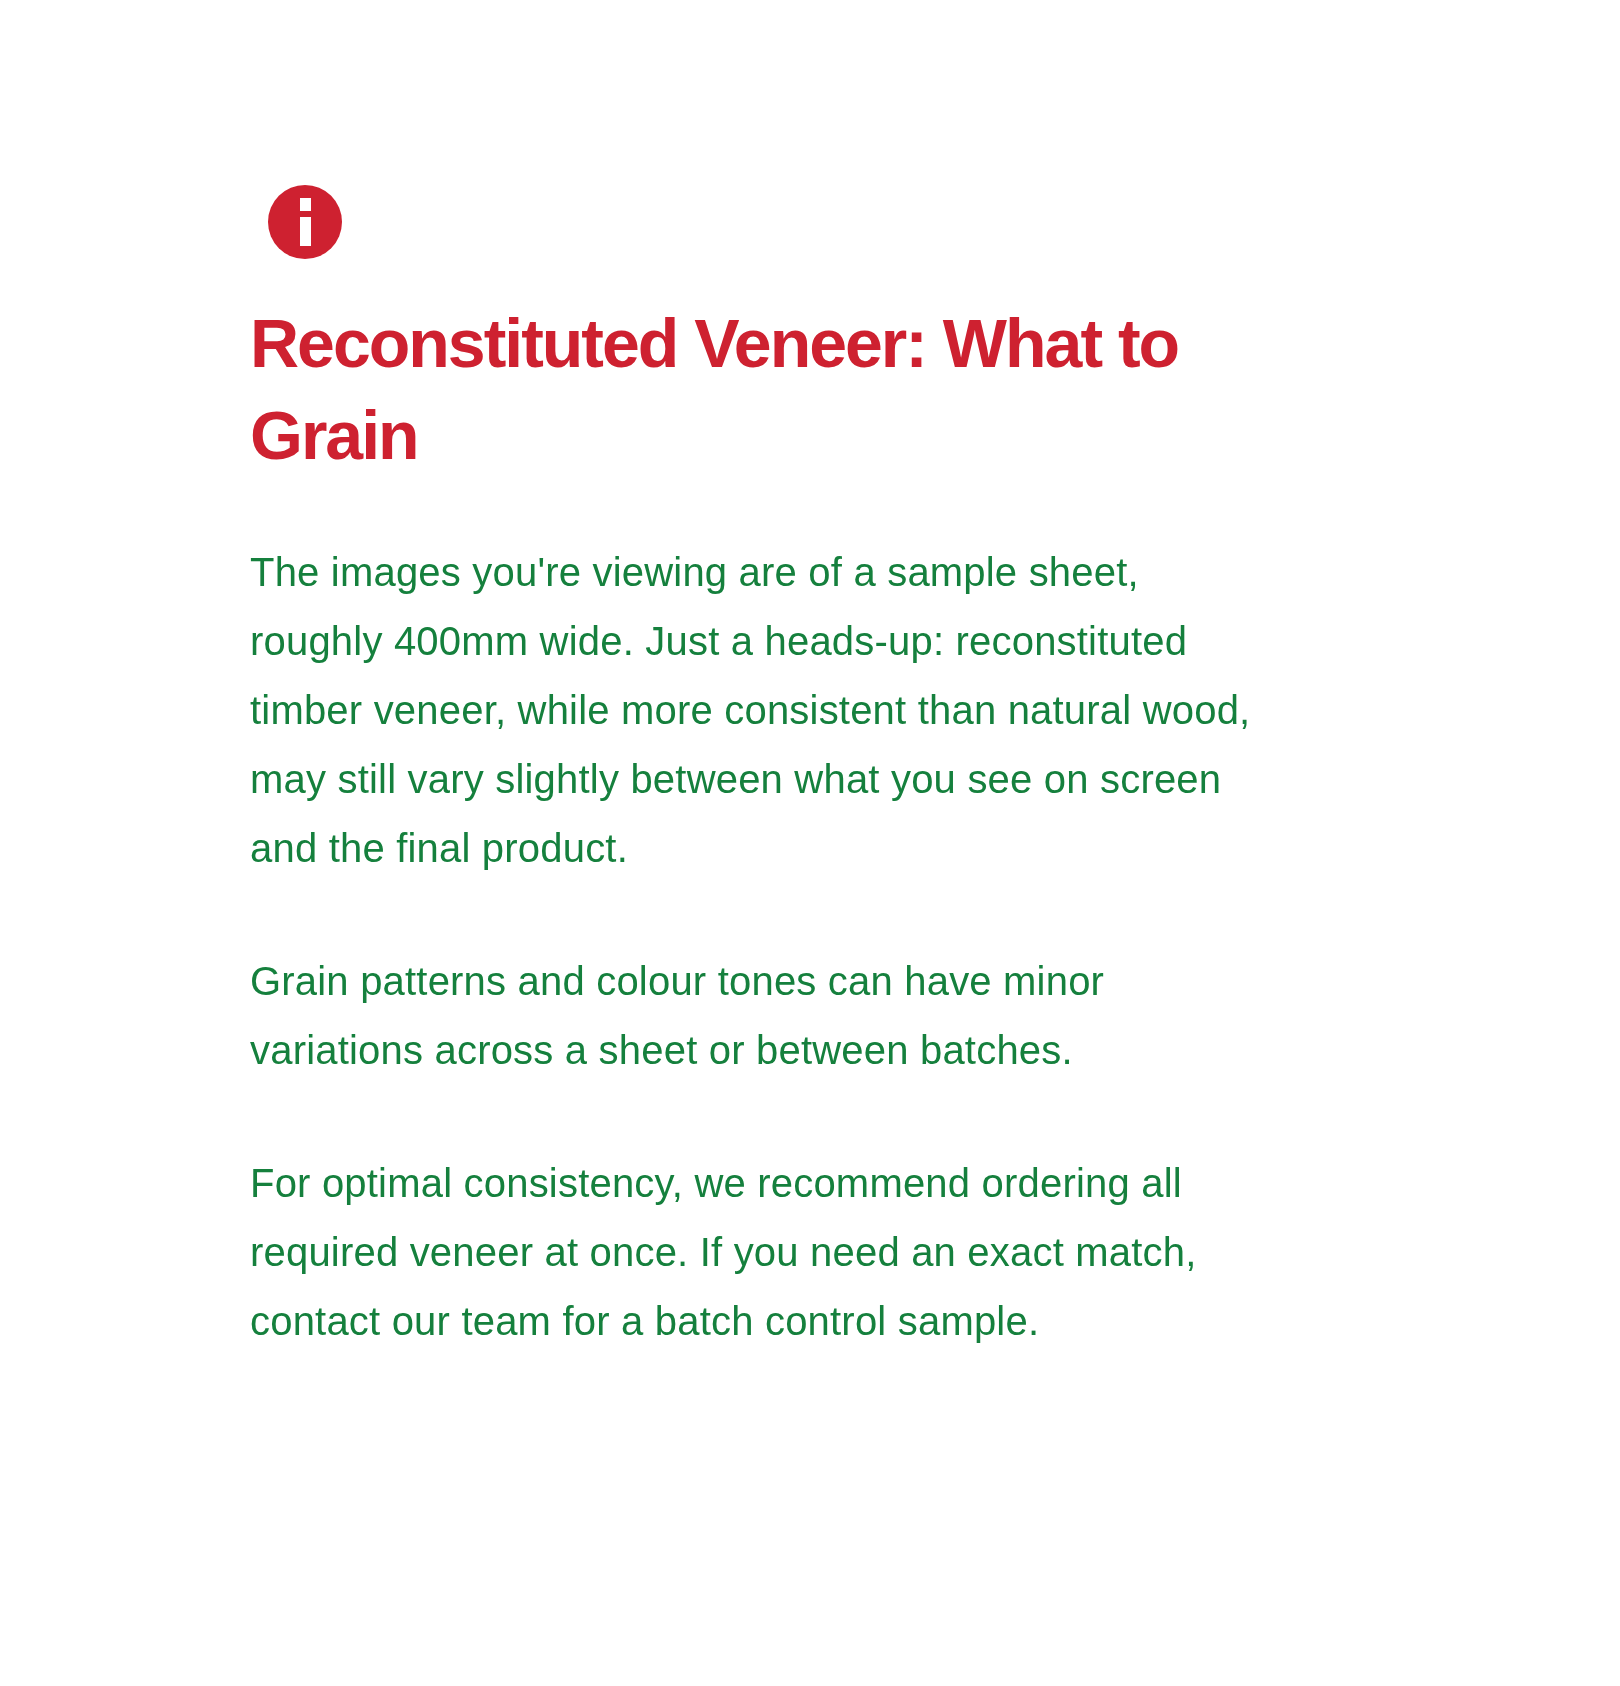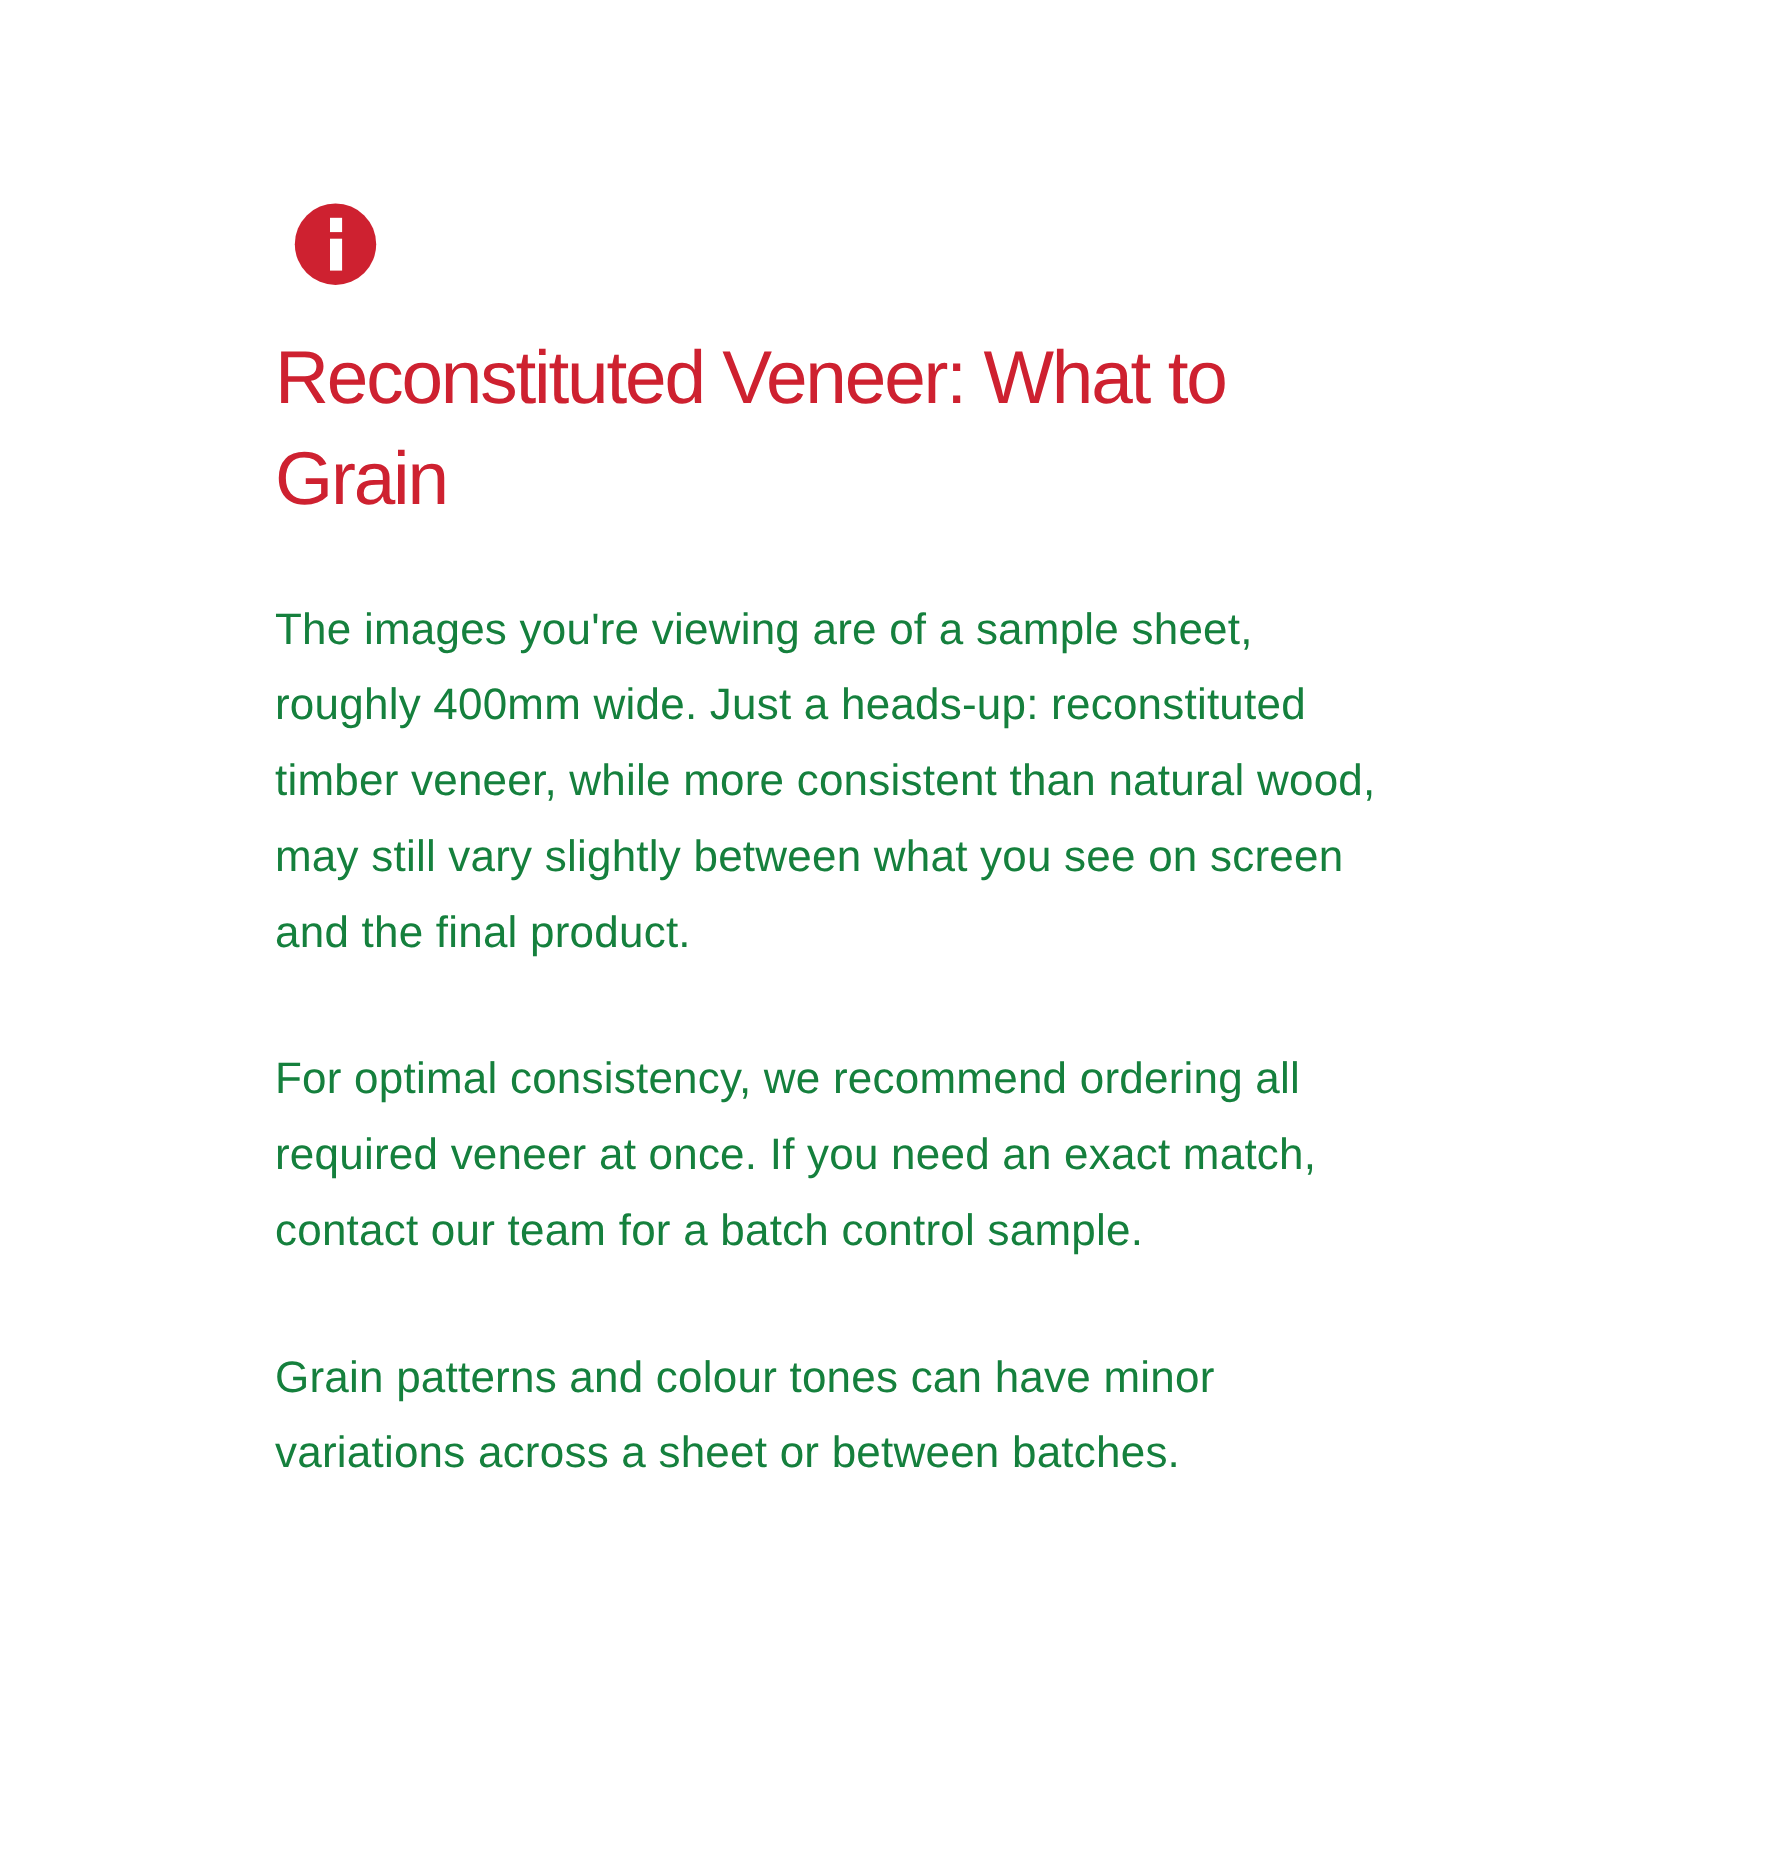--- a/index.html
+++ b/index.html
@@ -38,21 +38,21 @@
   .info-stem {
     width: 11px;
     height: 29px;
     margin-top: 6px;
     background: #ffffff;
   }
   .notice-heading {
     margin: 38px 0 0 0;
     color: #ce2130;
     font-size: 68px;
-    font-weight: normal;
+    font-weight: bold;
     line-height: 92px;
     letter-spacing: -2px;
     white-space: nowrap;
   }
   .notice-paragraphs {
     margin-top: 57px;
   }
   .notice-paragraphs p {
     margin: 0;
     color: #15803d;
@@ -74,17 +74,17 @@
     <div class="info-stem"></div>
   </div>
 
   <h2 class="notice-heading">
     <div>Reconstituted Veneer: What to</div>
     <div>Grain</div>
   </h2>
 
   <div class="notice-paragraphs">
     <p>The images you're viewing are of a sample sheet, roughly 400mm wide. Just a heads-up: reconstituted timber veneer, while more consistent than natural wood, may still vary slightly between what you see on screen and the final product.</p>
+    <p>Grain patterns and colour tones can have minor variations across a sheet or between batches.</p>
     <p>For optimal consistency, we recommend ordering all required veneer at once. If you need an exact match, contact our team for a batch control sample.</p>
-    <p>Grain patterns and colour tones can have minor variations across a sheet or between batches.</p>
   </div>
 
 </div>
 
 </body></html>

